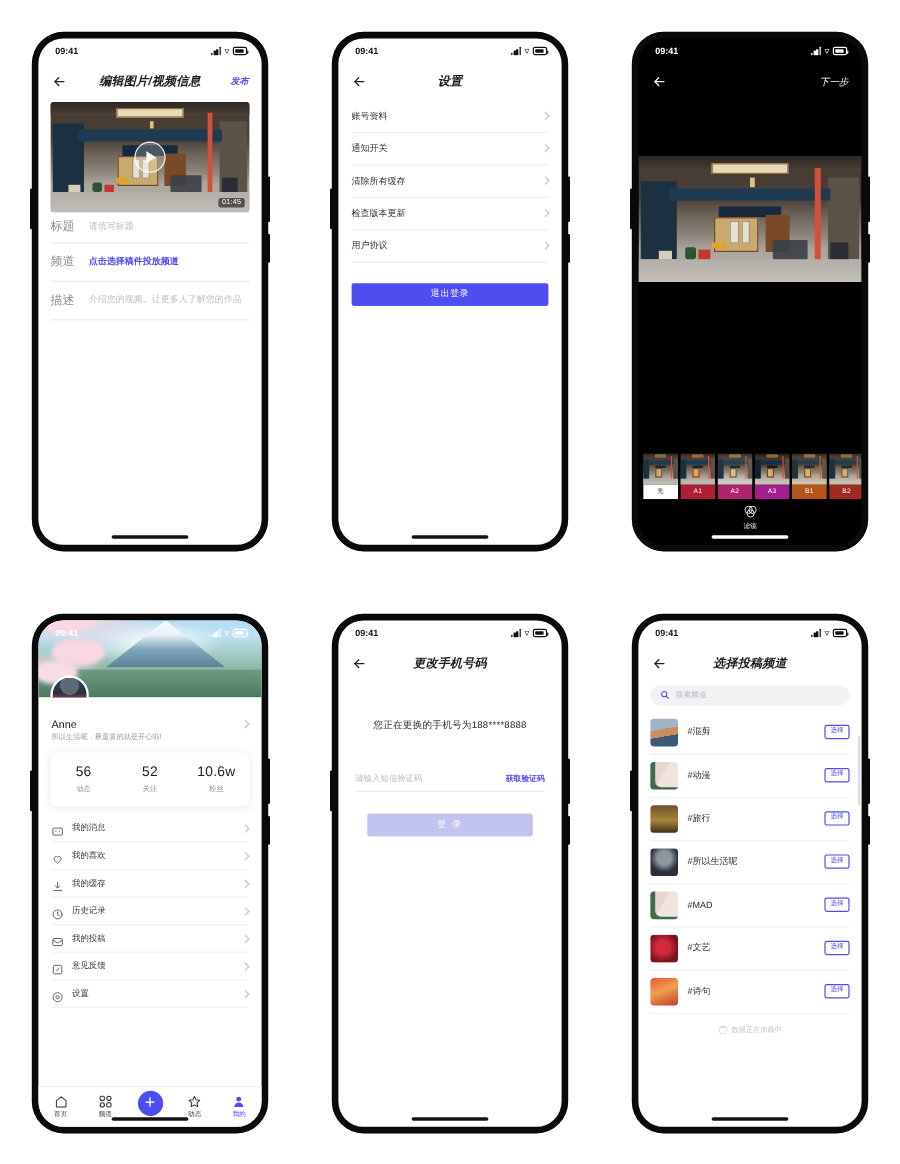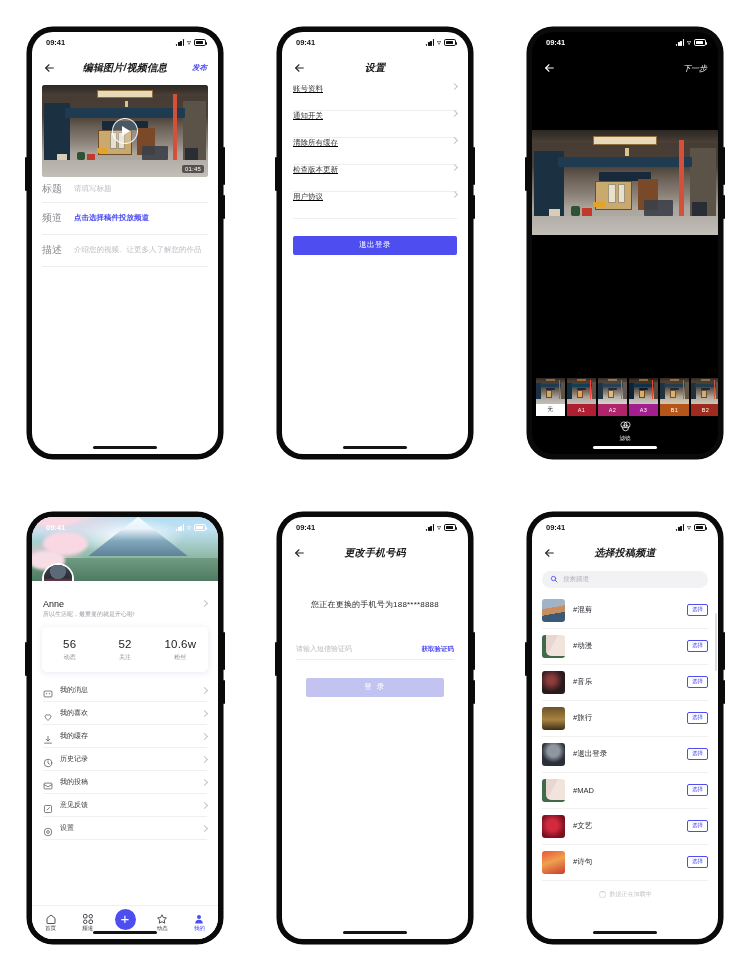--- a/index.html
+++ b/index.html
@@ -147,22 +147,22 @@
     height: 26px; border-bottom: 0.6px solid #ececec; gap: 12px;
   }
   .frow .lab { font-size: 10px; color: #8c8c92; flex: 0 0 20px; }
   .frow .val { font-size: 7.5px; color: #bdbdc4; }
   .frow .val.link { color: #4d4df0; font-weight: 700; }
   .frow.tall { height: 32px; align-items: center; }
 
   
   .set-list { margin-top: 2px; }
   .set-row {
-    display:flex; align-items:flex-start; justify-content:space-between;
-    height: 27px; margin: 0 11px; border-bottom: 0.6px solid #eeeeee; text-decoration: underline;
+    display:flex; align-items:center; justify-content:space-between;
+    height: 27px; margin: 0 11px; border-bottom: 0.6px solid #eeeeee;
   }
   .set-row span.t { font-size: 7.5px; color: #333; }
   .chev { width:5px; height:5px; border-right:1px solid #c3c3c9; border-top:1px solid #c3c3c9; transform: rotate(45deg); }
   .logout-btn {
     margin: 17px 11px 0; height: 19px; border-radius: 2px;
     background: var(--accent, #4b4bf0); color:#fff;
     font-size: 7.5px; display:flex; align-items:center; justify-content:center;
     letter-spacing:.5px;
   }
 
@@ -823,32 +823,27 @@
           <div class="ch-thumb" style="background:linear-gradient(170deg,#9fb4c6 0 38%,#c98e5f 38% 62%,#3c5a77 62%)"></div>
           <span class="ch-name">#混剪</span>
           <span class="ch-pick">选择</span>
         </div>
         <div class="ch-row">
           <div class="ch-thumb" style="background:linear-gradient(120deg,#e9d5d2 0 45%,#f0e4dd 45%);box-shadow:inset 6px -4px 0 -2px #3f6b48"></div>
           <span class="ch-name">#动漫</span>
           <span class="ch-pick">选择</span>
         </div>
         <div class="ch-row">
-          <div class="ch-thumb" style="background:radial-gradient(circle at 40% 40%, #8e3b3b 0 18%, #2a1a1c 60%),#1d1214"></div>
-          <span class="ch-name">#音乐</span>
-          <span class="ch-pick">选择</span>
-        </div>
-        <div class="ch-row">
           <div class="ch-thumb" style="background:linear-gradient(180deg,#6b5227 0%,#a98440 55%,#3d2f16 100%)"></div>
           <span class="ch-name">#旅行</span>
           <span class="ch-pick">选择</span>
         </div>
         <div class="ch-row">
           <div class="ch-thumb" style="background:radial-gradient(circle at 50% 35%,#8f96a0 0 30%, #2b3038 62%),#23272e"></div>
-          <span class="ch-name">#退出登录</span>
+          <span class="ch-name">#所以生活呢</span>
           <span class="ch-pick">选择</span>
         </div>
         <div class="ch-row">
           <div class="ch-thumb" style="background:linear-gradient(120deg,#e9d5d2 0 45%,#f0e4dd 45%);box-shadow:inset 6px -4px 0 -2px #3f6b48"></div>
           <span class="ch-name">#MAD</span>
           <span class="ch-pick">选择</span>
         </div>
         <div class="ch-row">
           <div class="ch-thumb" style="background:radial-gradient(circle at 45% 45%, #d3293e 0 30%, #7a1020 70%),#4d0a14"></div>
           <span class="ch-name">#文艺</span>

